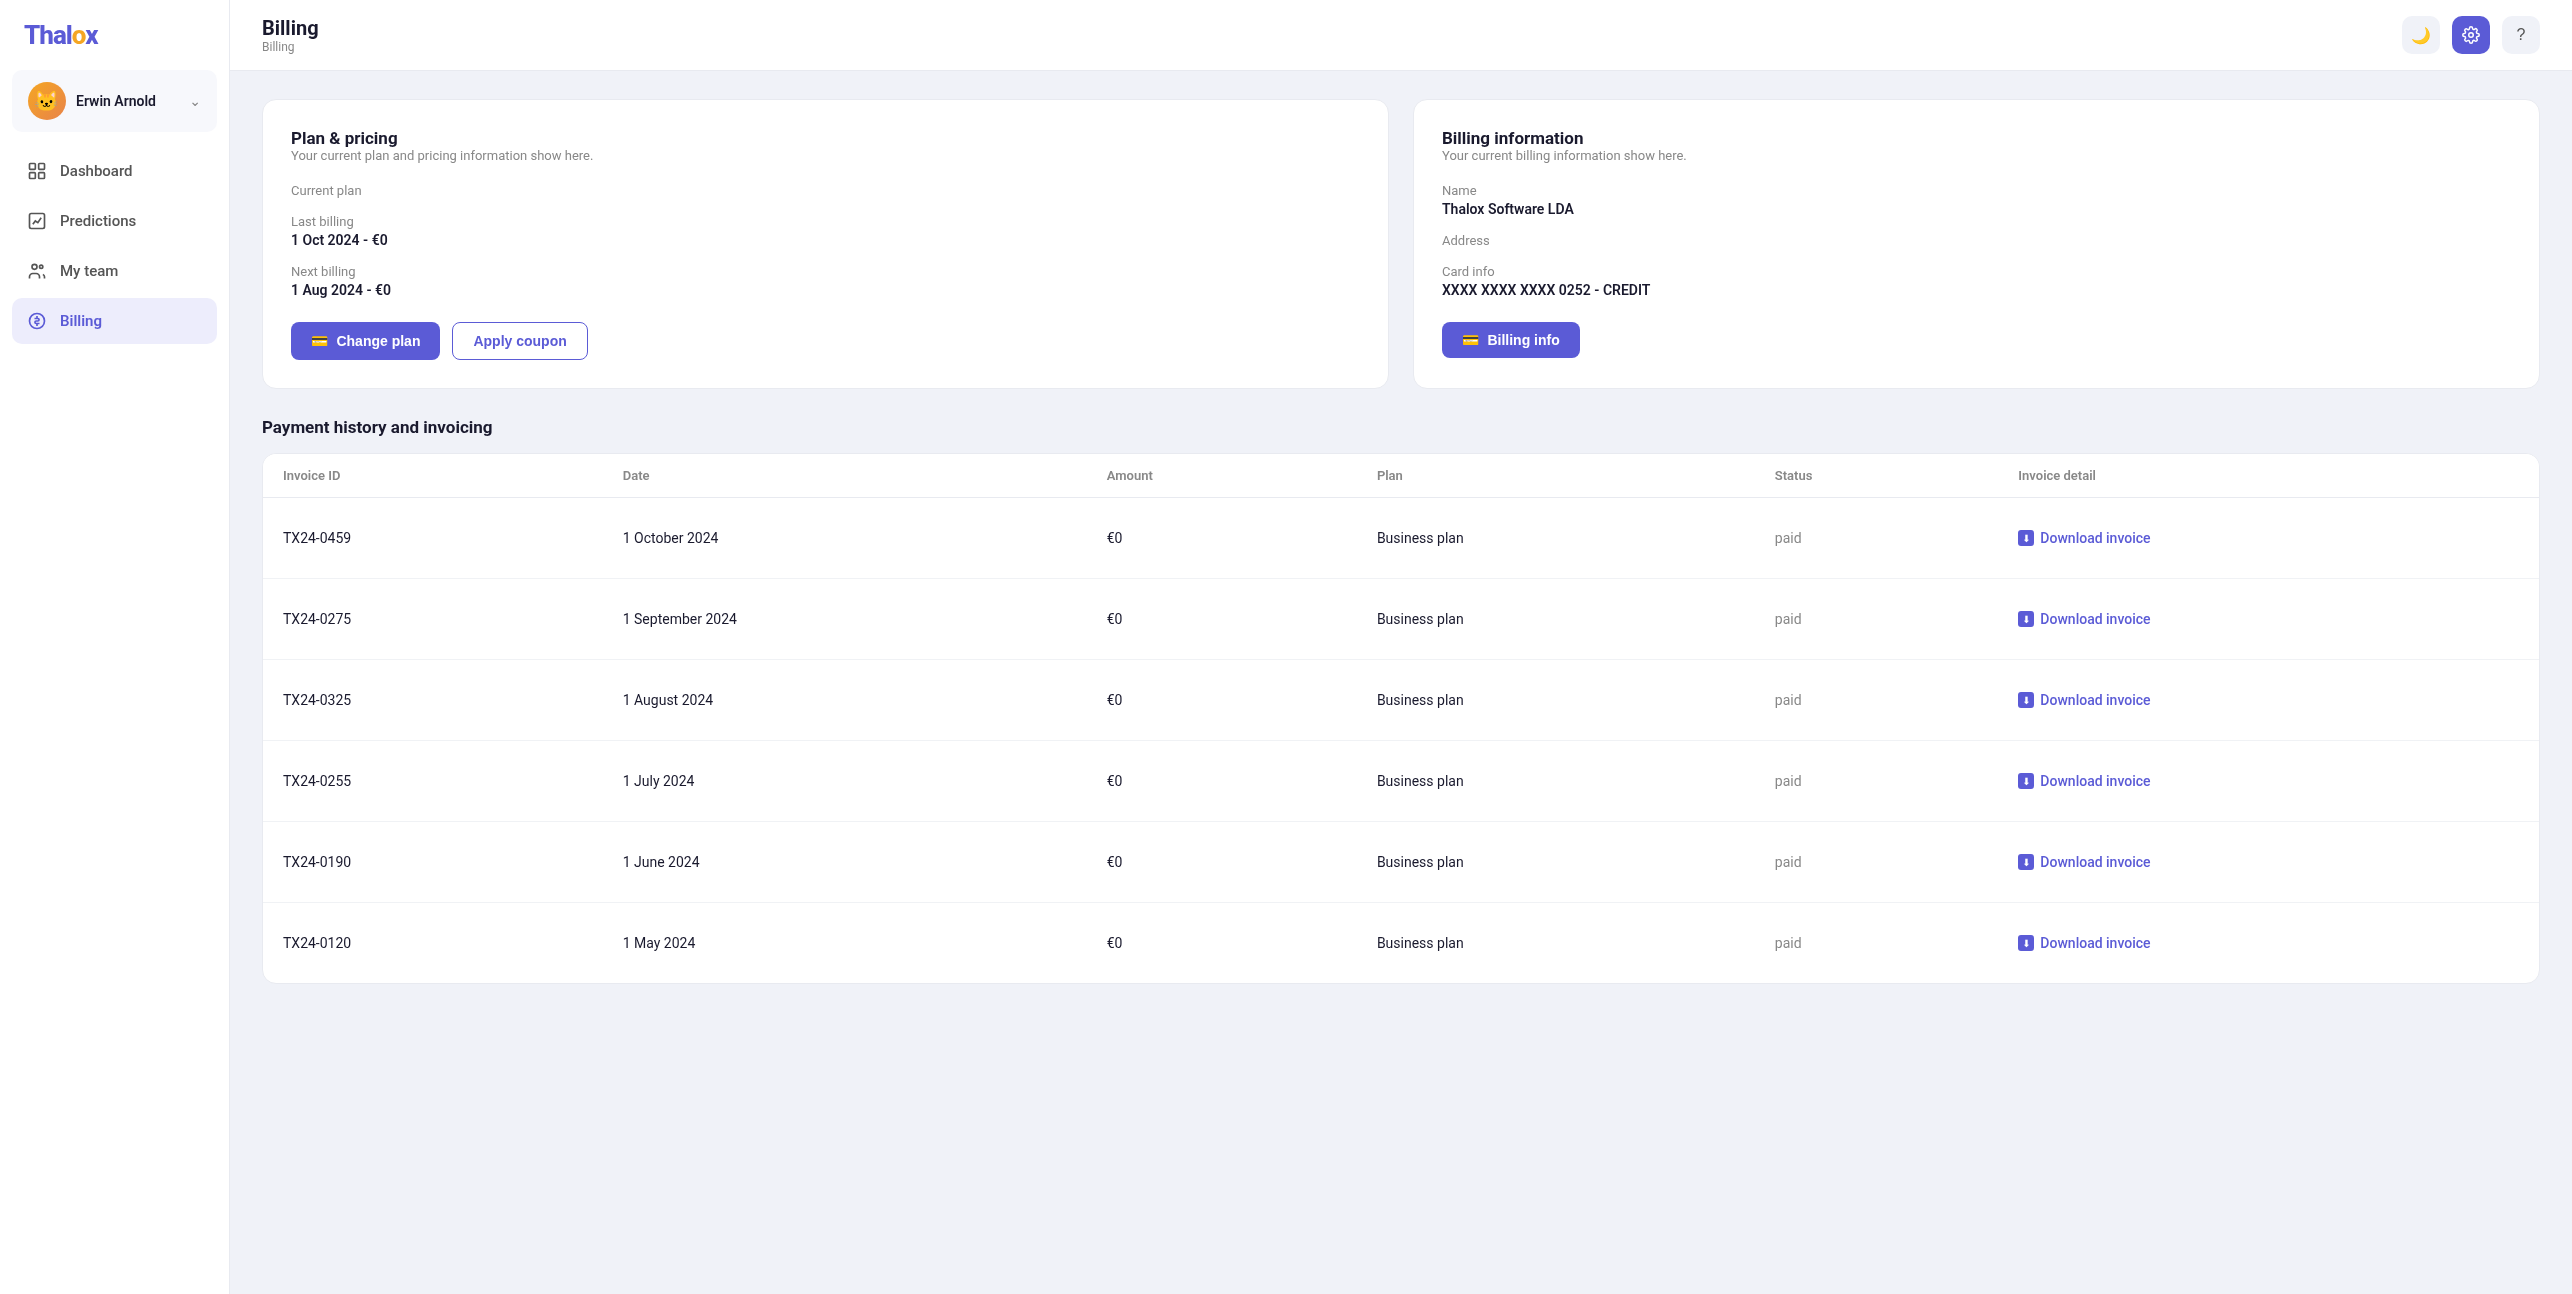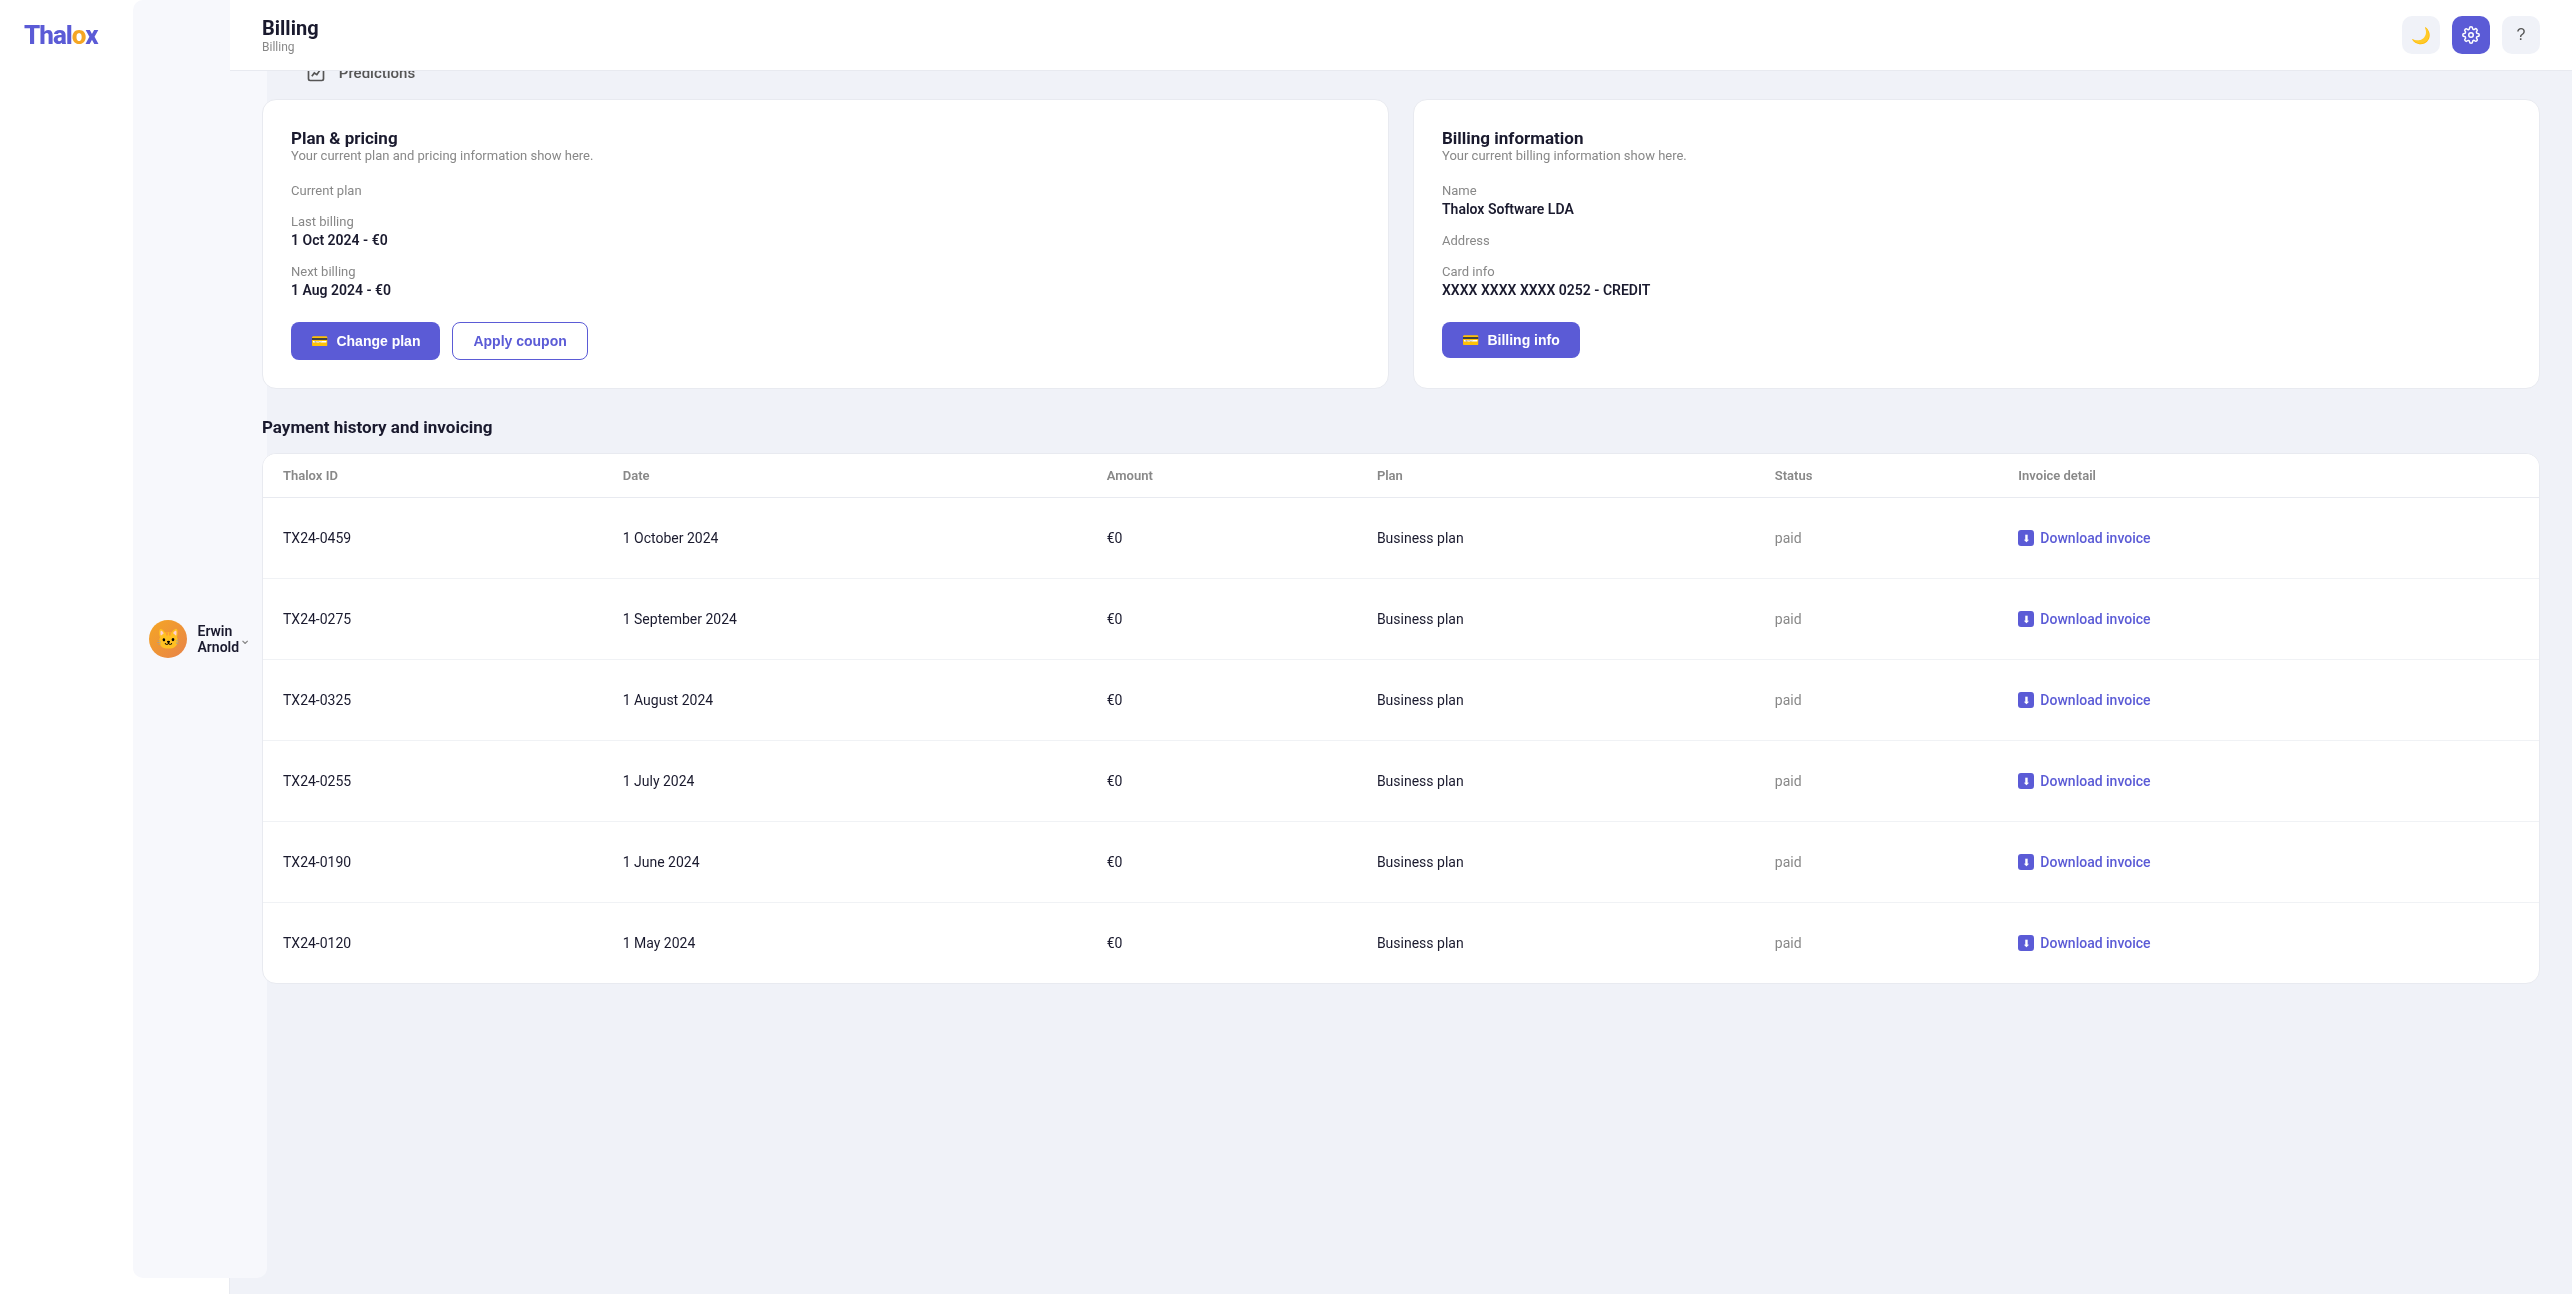--- a/index.html
+++ b/index.html
@@ -9,21 +9,21 @@
       display: flex;
       height: 100vh;
       overflow: hidden;
     }
 
     
     .sidebar {
       width: 230px;
       background: #fff;
       display: flex;
-      flex-direction: row;
+      flex-direction: column;
       padding: 0;
       flex-shrink: 0;
       border-right: 1px solid #e8eaf0;
     }
     .logo {
       padding: 20px 24px;
       font-size: 26px;
       font-weight: 800;
       color: #5b5bd6;
       letter-spacing: -1px;
@@ -395,21 +395,21 @@
         </div>
       </div>
     </div>
 
     <div>
       <div class="section-title">Payment history and invoicing</div>
       <div class="table-container">
         <table>
           <thead>
             <tr>
-              <th>Thalox ID</th>
+              <th>Invoice ID</th>
               <th>Date</th>
               <th>Amount</th>
               <th>Plan</th>
               <th>Status</th>
               <th>Invoice detail</th>
             </tr>
           </thead>
           <tbody id="invoice-tbody">
           <tr>
     <td>TX24-0459</td>

